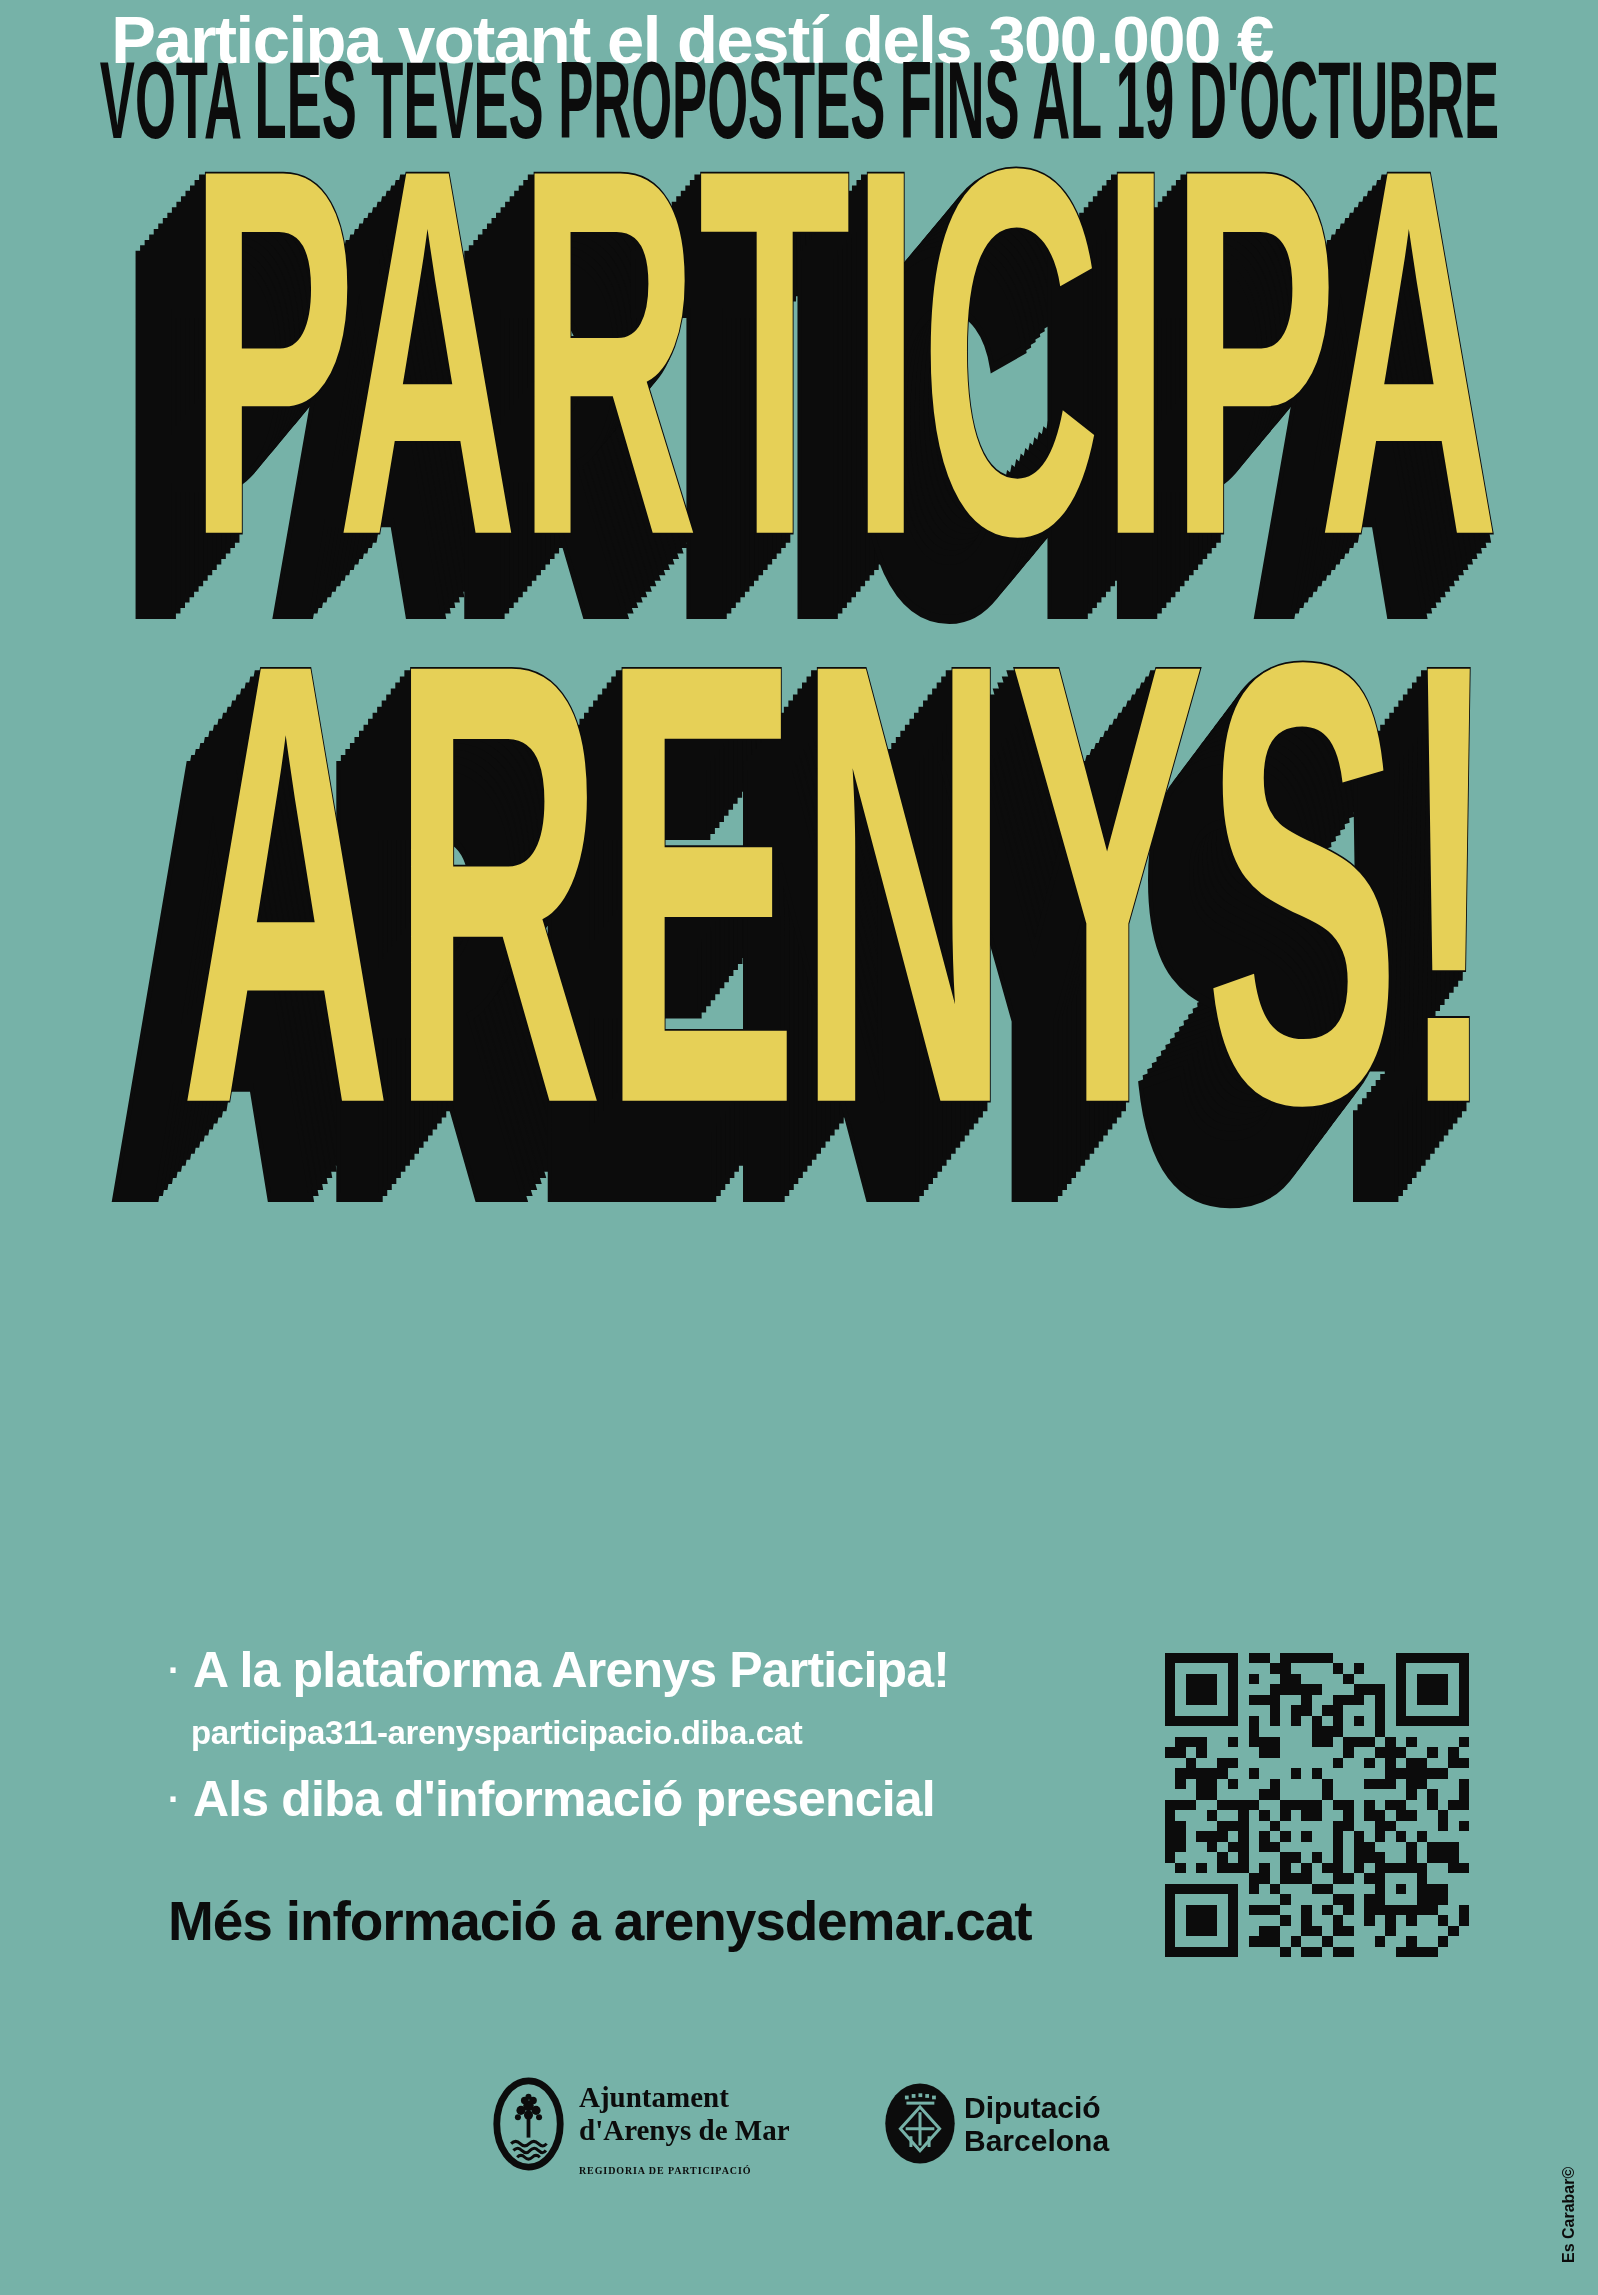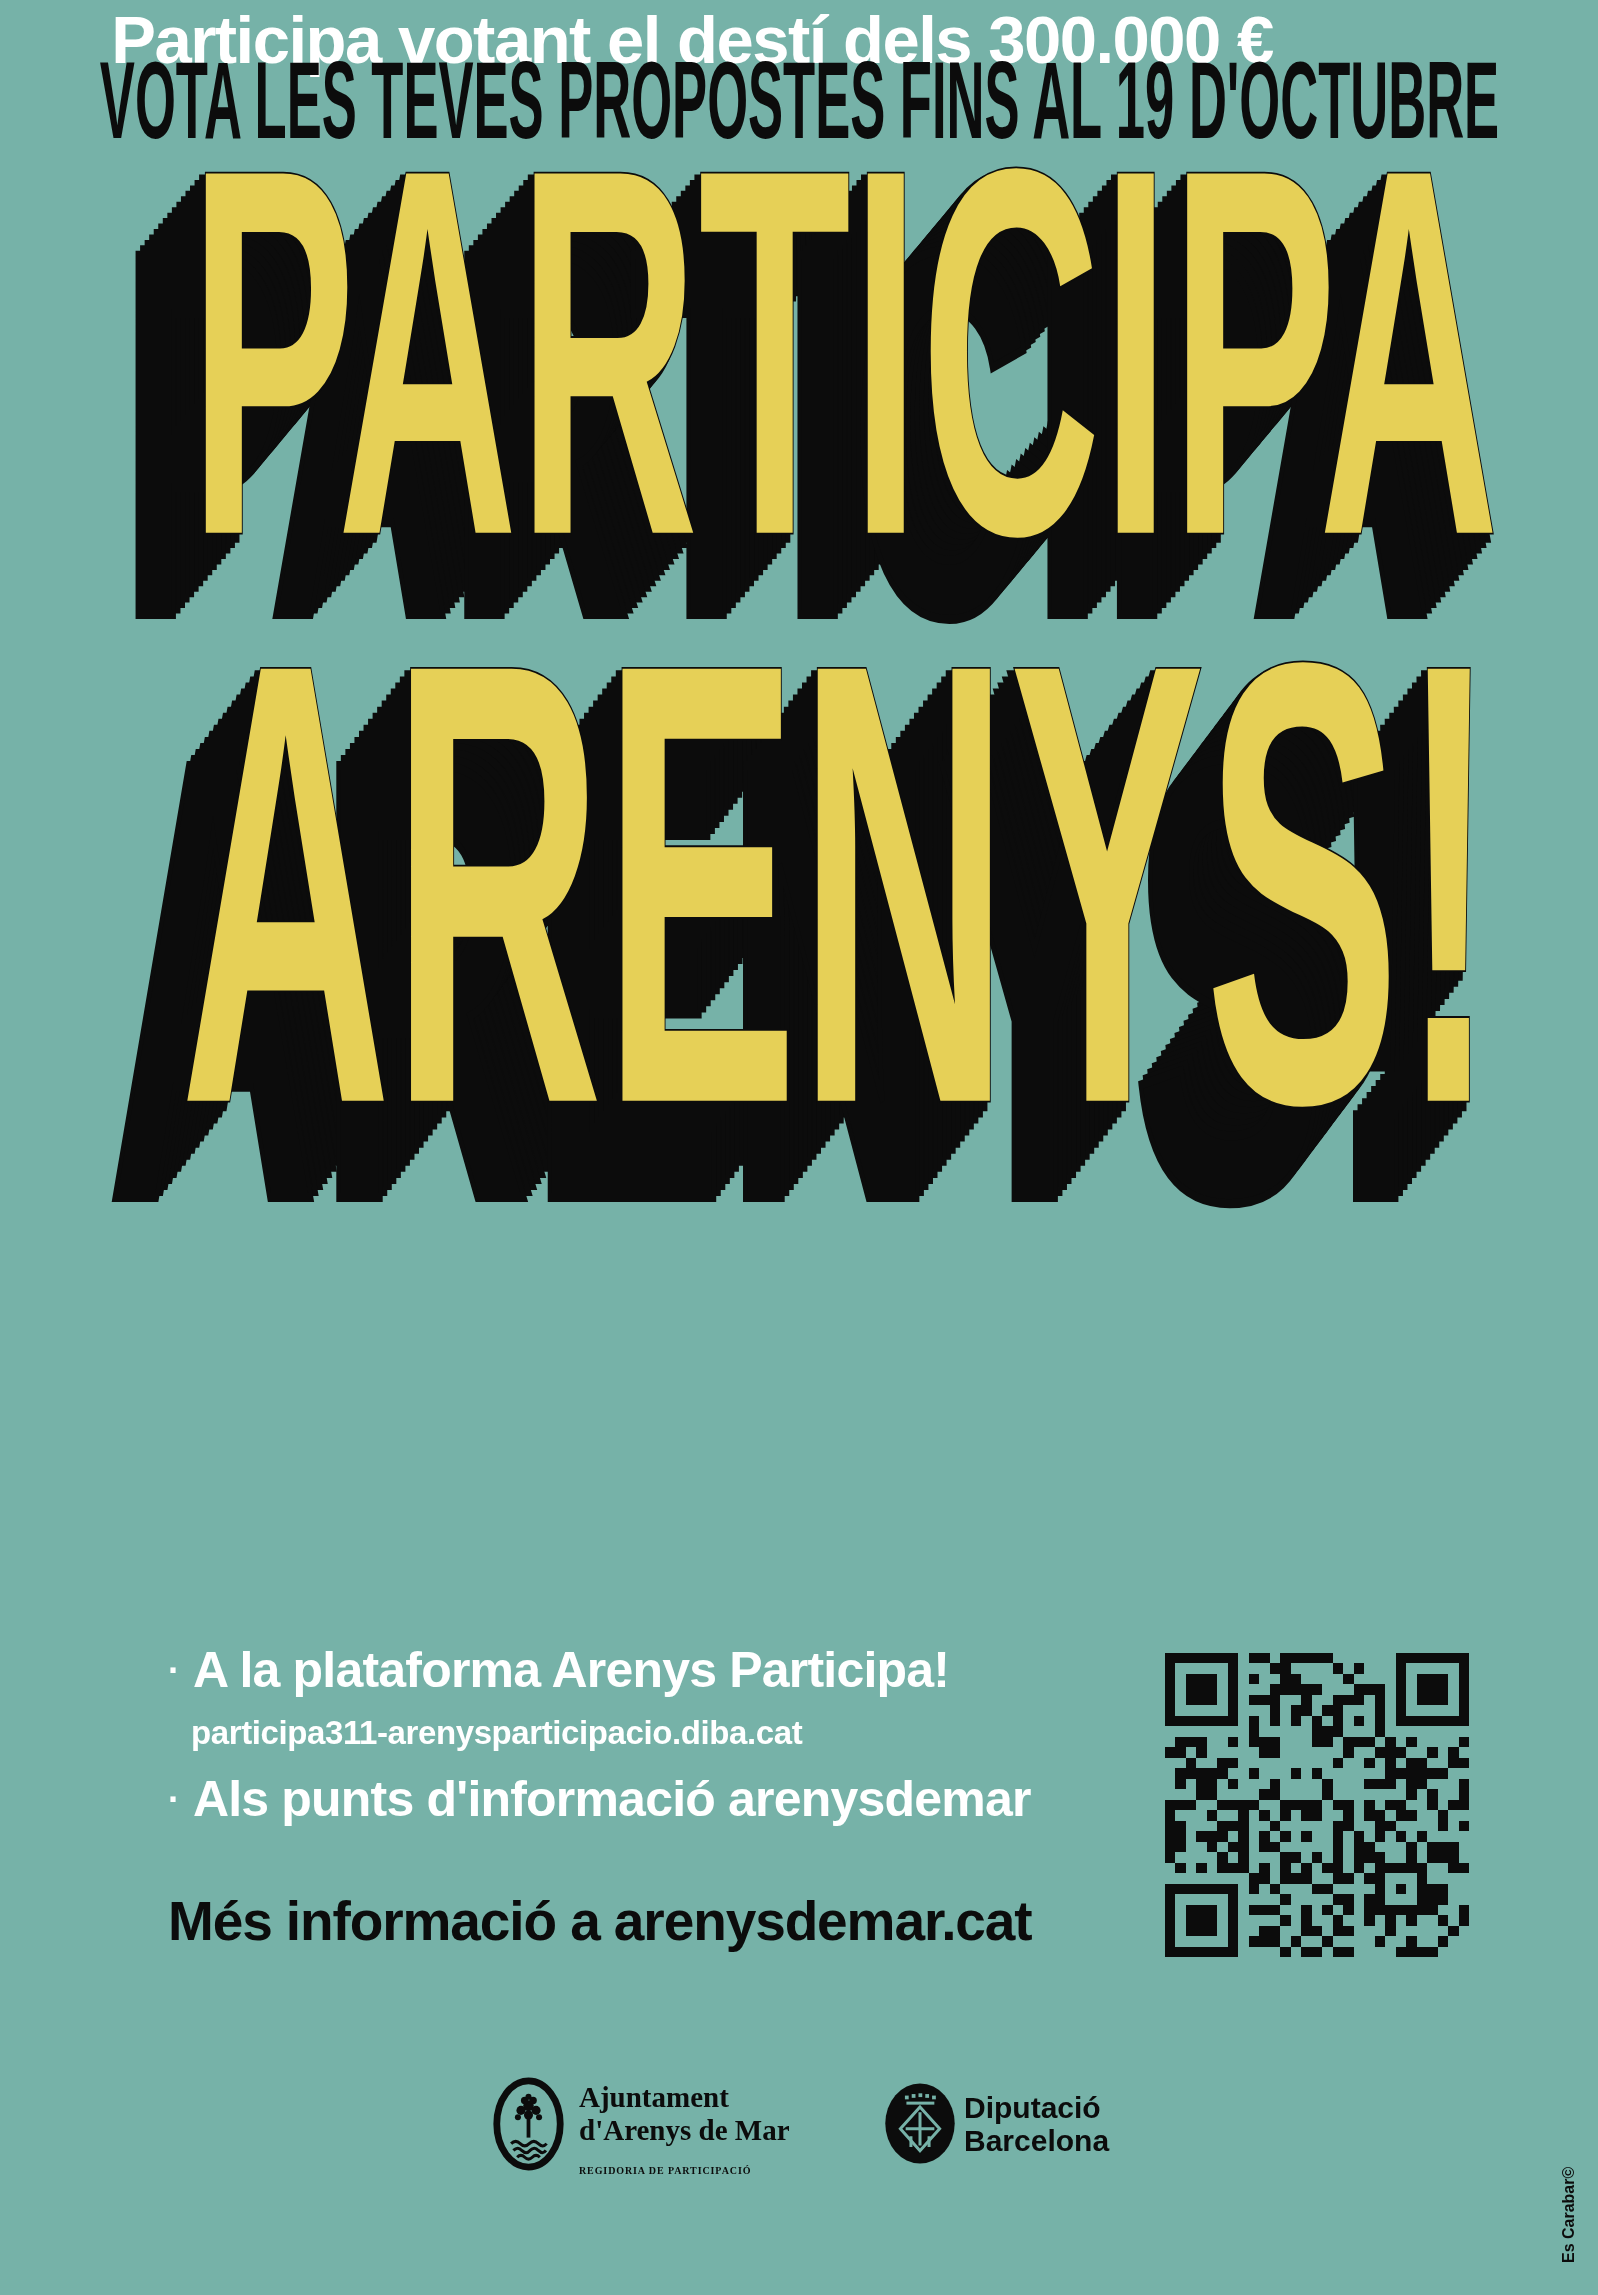--- a/index.html
+++ b/index.html
@@ -170,21 +170,21 @@
   <text x="132" y="182" font-size="145" textLength="1850" lengthAdjust="spacingAndGlyphs">VOTA LES TEVES PROPOSTES FINS AL 19 D'OCTUBRE</text>
 </svg>
 
 <div class="abs bullet-line" style="top:1641px;text-align:right;">
   <span class="dot">·</span><span>A la plataforma Arenys Participa!</span>
 </div>
 <div class="abs bullet-url" style="top:1714px;">
   <span>participa311-arenysparticipacio.diba.cat</span>
 </div>
 <div class="abs bullet-line" style="top:1770px;">
-  <span class="dot">·</span><span>Als punts d'informació arenysdemar</span>
+  <span class="dot">·</span><span>Als diba d'informació presencial</span>
 </div>
 
 <div class="abs more-info" style="top:1889px;">
   <span>Més informació a arenysdemar.cat</span>
 </div>
 
 <svg id="qr" class="abs" width="304" height="304" viewBox="0 0 29 29" shape-rendering="crispEdges">
   <g id="qr-grid" fill="#0c0c0c">
       <rect x="0" y="0" width="1" height="1"></rect>
       <rect x="1" y="0" width="1" height="1"></rect>

